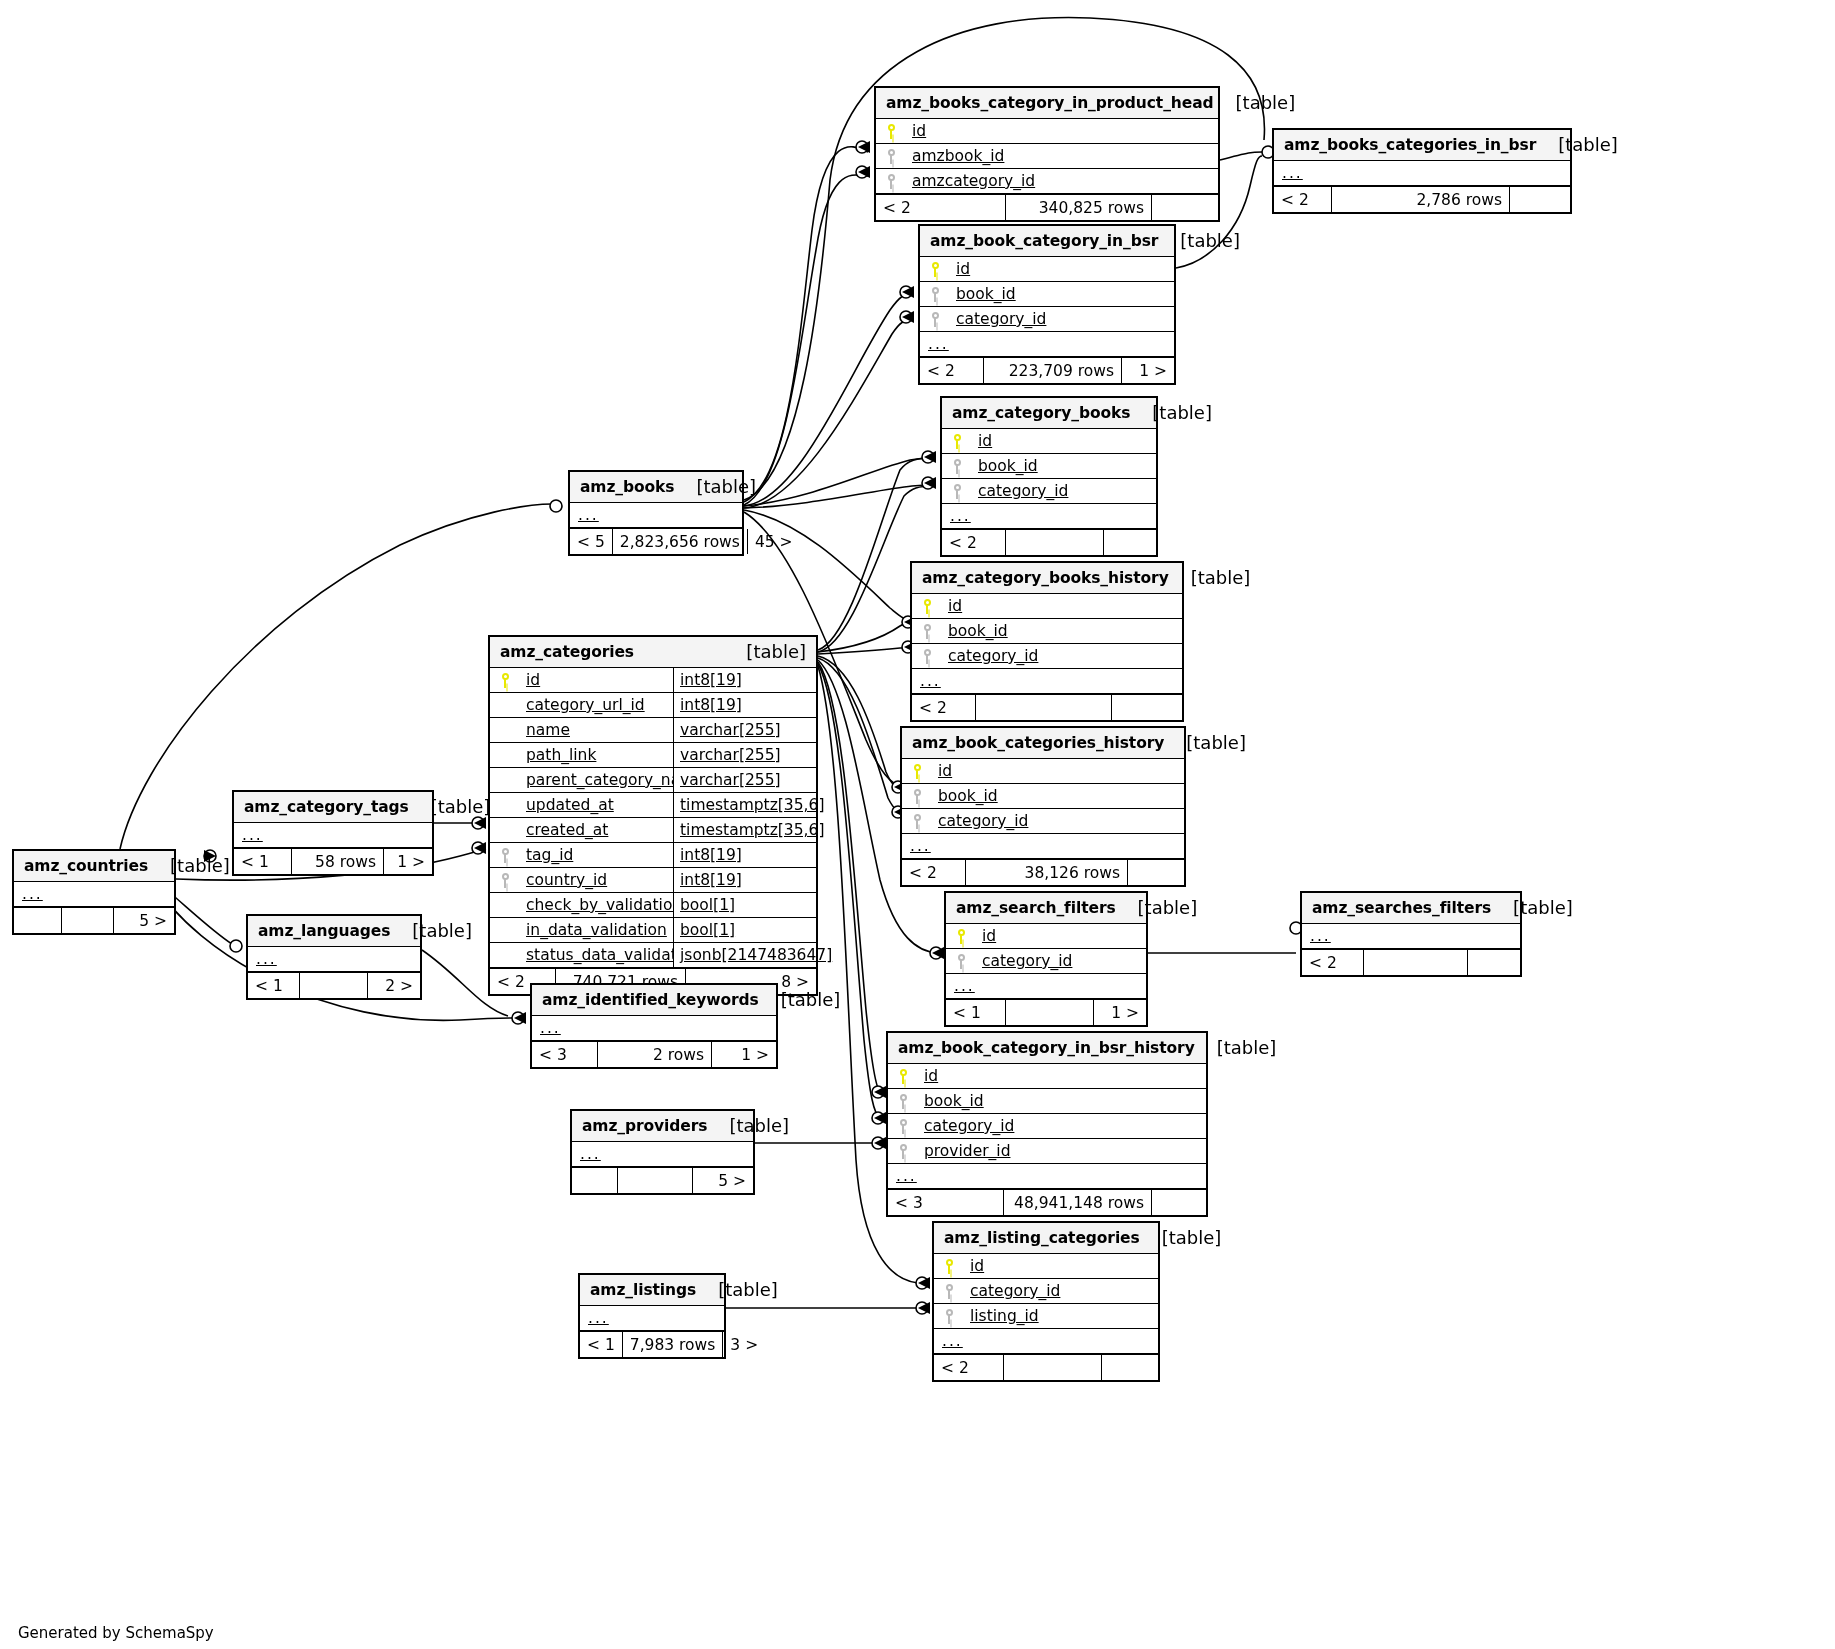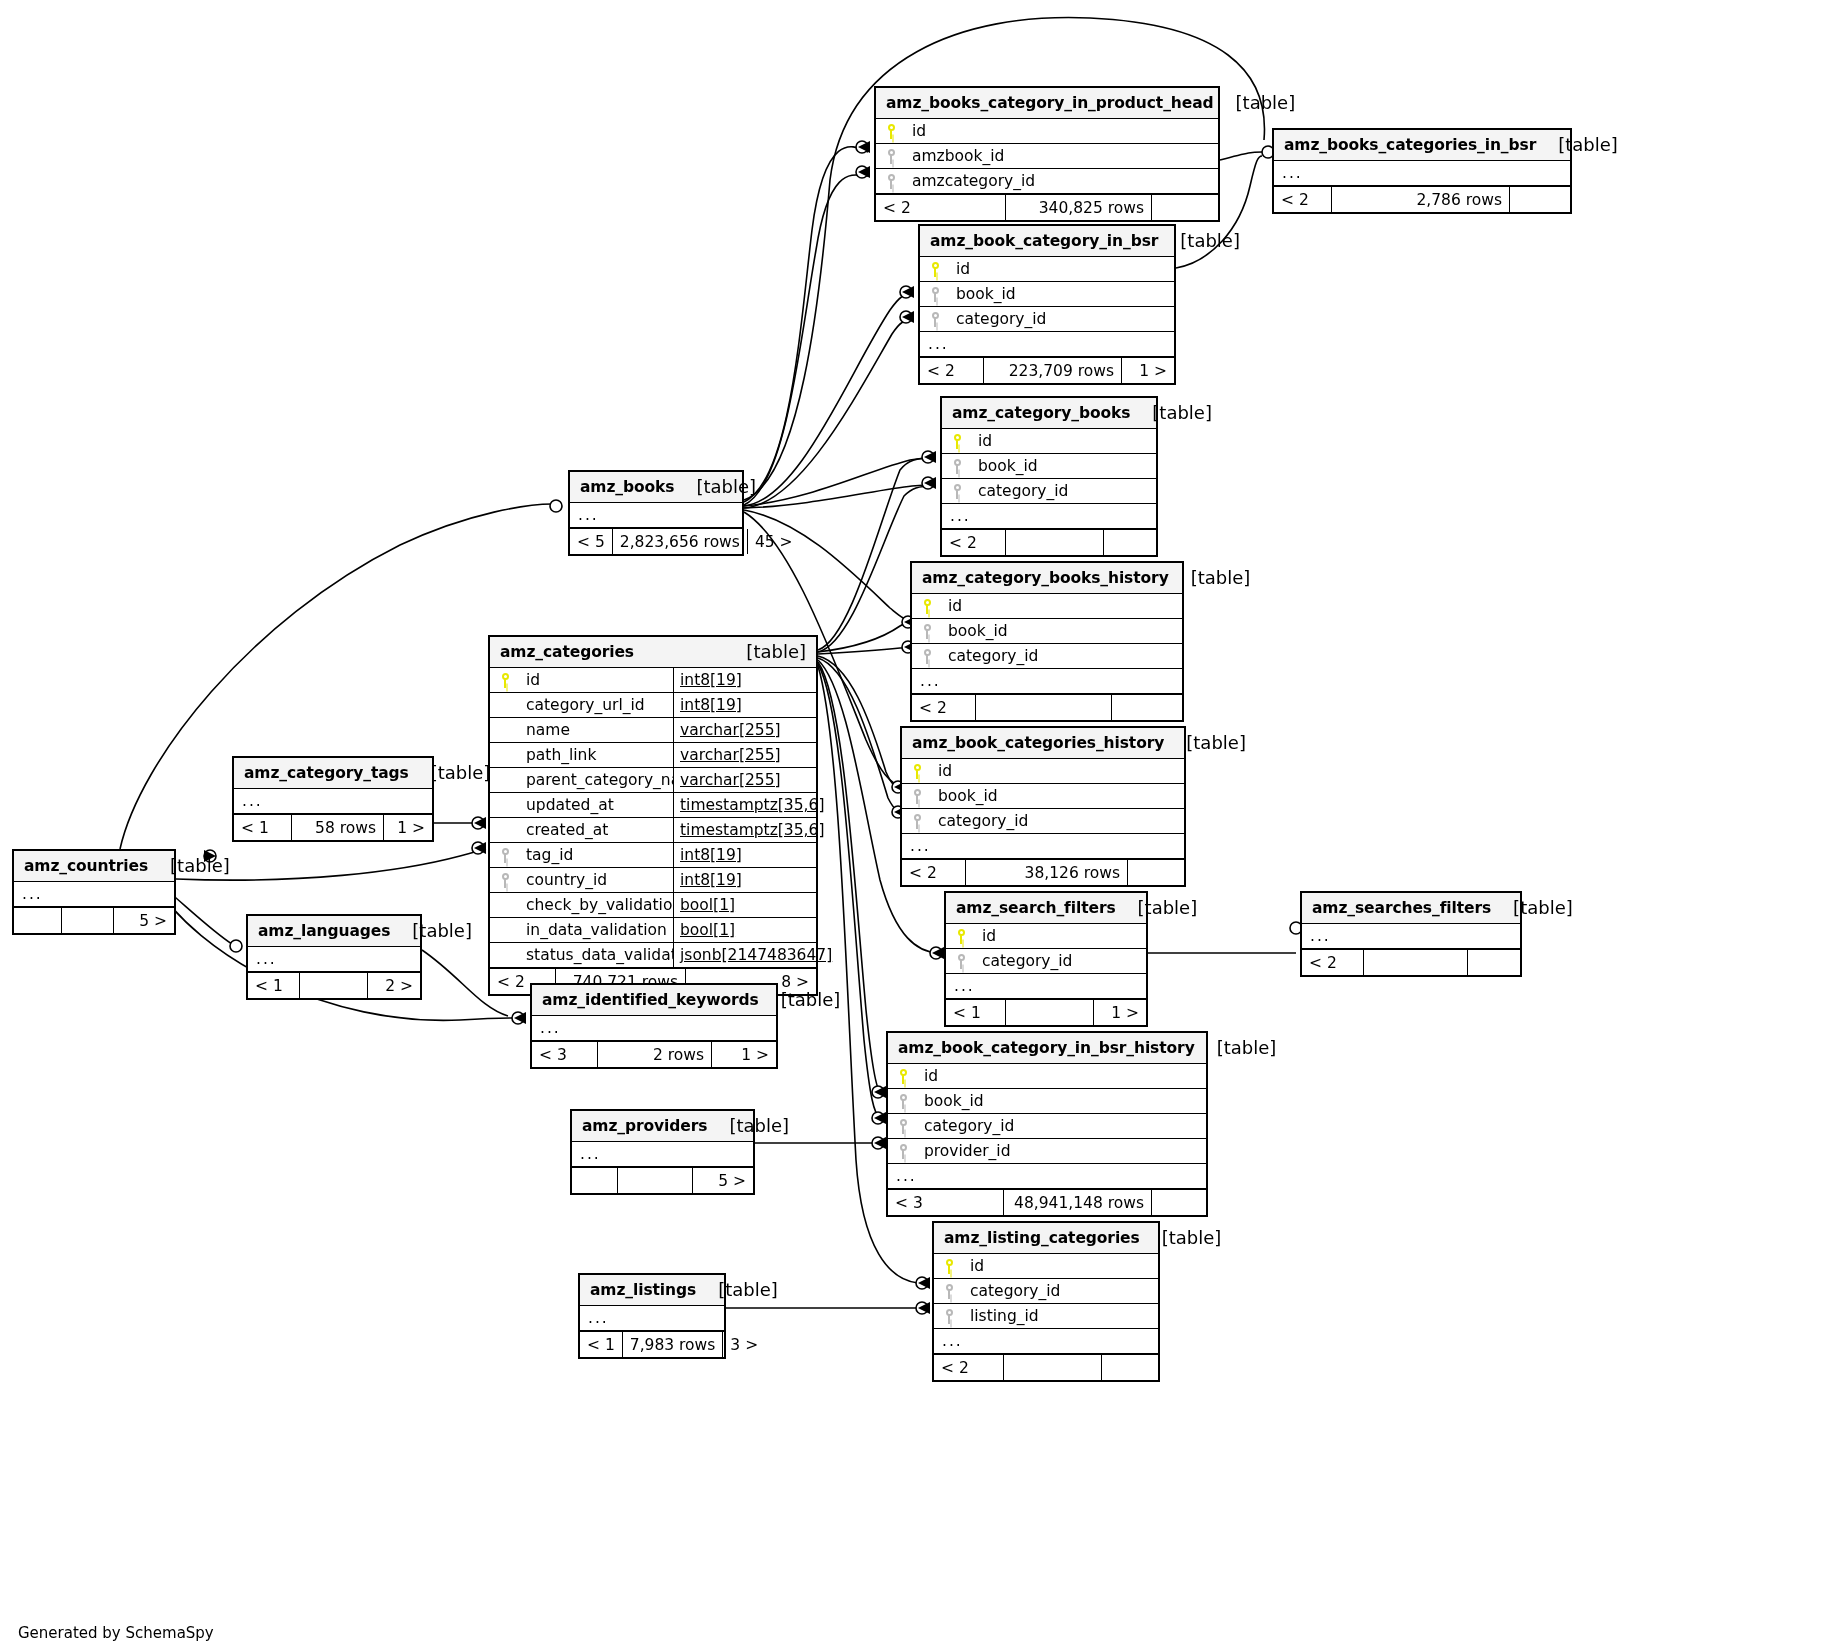--- a/index.html
+++ b/index.html
@@ -67,20 +67,21 @@
     align-items: center;
     justify-content: center;
   }
   .row .ncell {
     flex: 1 1 auto;
     display: flex;
     align-items: center;
     padding-left: 6px;
     white-space: nowrap;
     overflow: hidden;
+    text-decoration: underline;
   }
   .row .tcell {
     flex: 0 0 auto;
     border-left: 1px solid #000000;
     display: flex;
     align-items: center;
     padding: 0 6px;
     white-space: nowrap;
     text-decoration: underline;
   }
@@ -613,21 +614,21 @@
         <div class="kcell"></div>
         <div class="ncell">status_data_validation</div>
         <div class="tcell" style="width:130px">jsonb[2147483647]</div>
       </div>
       <div class="foot">
         <div class="f-left" style="min-width:66px">&lt; 2</div>
         <div class="f-mid">740,721 rows</div>
         <div class="f-right" style="min-width:130px">8 &gt;</div>
       </div>
     </div>
-    <div class="tbl" style="left: 232px; top: 756px; width: 202px;">
+    <div class="tbl" style="left: 232px; top: 790px; width: 202px;">
       <div class="hdr">
         <span class="tname">amz_category_tags</span>
         <span class="ttag">[table]</span>
       </div>
       <div class="row dots">
         <div class="ncell">...</div>
       </div>
       <div class="foot">
         <div class="f-left" style="min-width:58px">&lt; 1</div>
         <div class="f-mid">58 rows</div>

